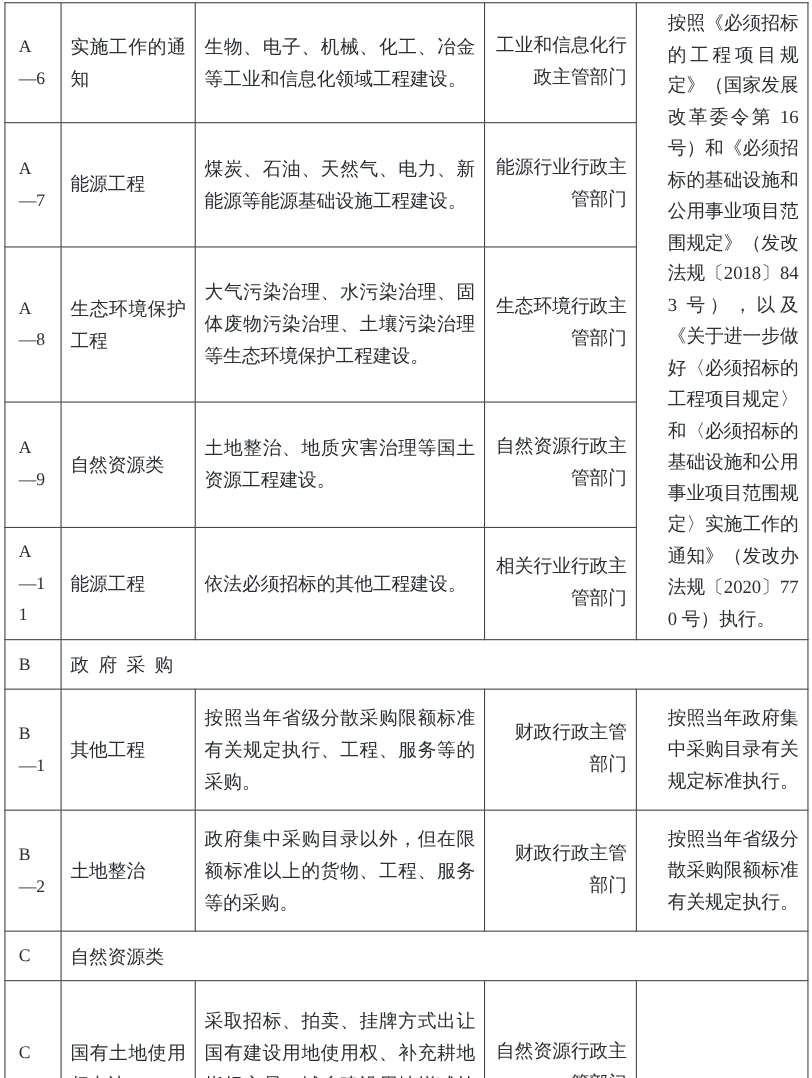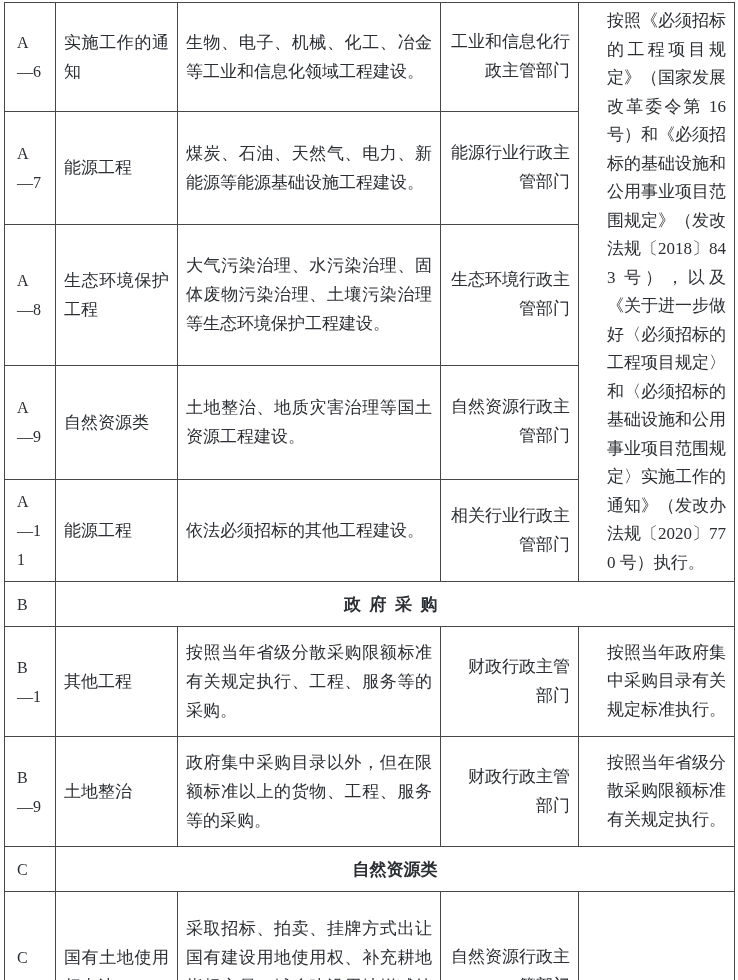--- a/index.html
+++ b/index.html
@@ -47,22 +47,21 @@
     text-align: right;
     white-space: pre-line;
     font-family: Liberation Mono, monospace;
   }
   td.basis-cell {
     text-align: justify;
     line-height: 28.5px;
     padding-left: 28px;
   }
   td.section-cell {
-    text-align: center;
-    font-weight: bold;
+    text-align: left;
   }
 </style>
 </head>
 <body>
 
 <div class="sheet">
   <table class="doc-table">
     <colgroup>
         <col style="width: 51px;">
         <col style="width: 122px;">
@@ -113,21 +112,21 @@
         </tr>
         <tr style="height: 110px;">
           <td class="code-cell">B—1</td>
           <td class="name-cell">其他工程</td>
           <td class="desc-cell">按照当年省级分散采购限额标准有关规定执行、工程、服务等的采购。</td>
           <td class="dept-cell">财政行政主管
 部门</td>
           <td class="basis-cell" rowspan="1">按照当年政府集中采购目录有关规定标准执行。</td>
         </tr>
         <tr style="height: 110px;">
-          <td class="code-cell">B—9</td>
+          <td class="code-cell">B—2</td>
           <td class="name-cell">土地整治</td>
           <td class="desc-cell">政府集中采购目录以外，但在限额标准以上的货物、工程、服务等的采购。</td>
           <td class="dept-cell">财政行政主管
 部门</td>
           <td class="basis-cell" rowspan="1">按照当年省级分散采购限额标准有关规定执行。</td>
         </tr>
         <tr style="height: 45px;">
           <td class="code-cell">C</td>
           <td class="section-cell" colspan="4" style="letter-spacing: 0px;">自然资源类</td>
         </tr>

